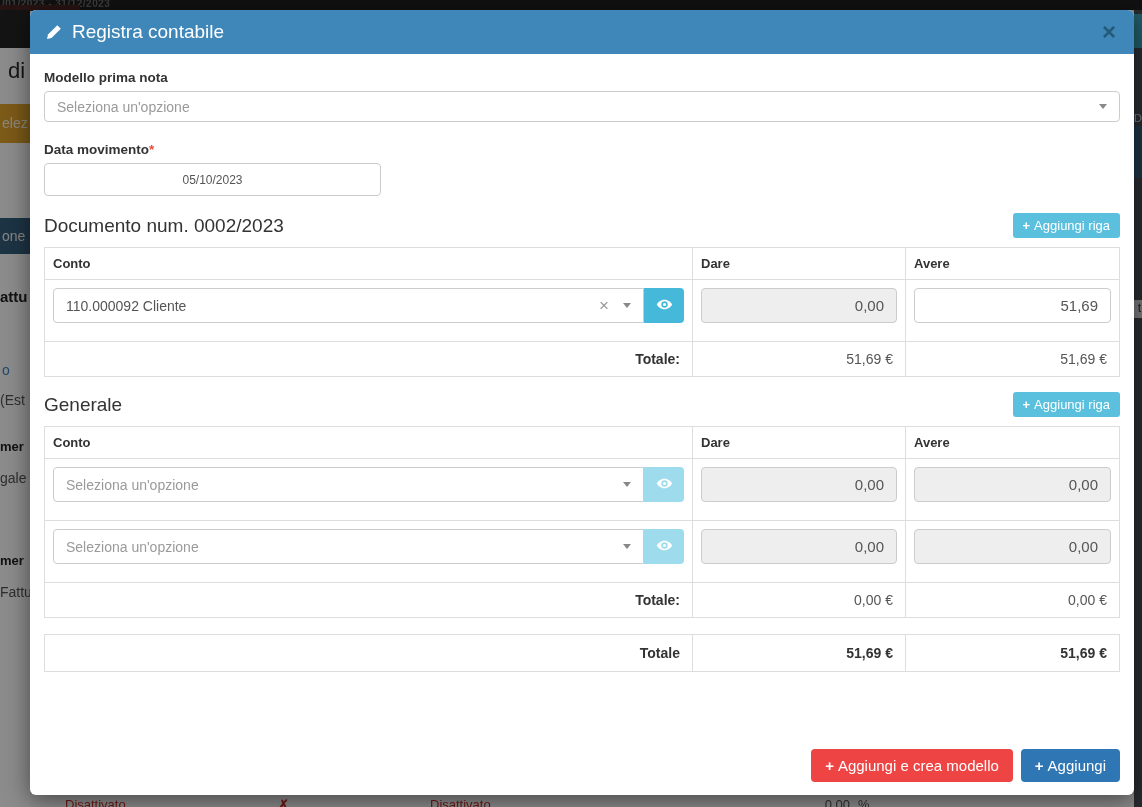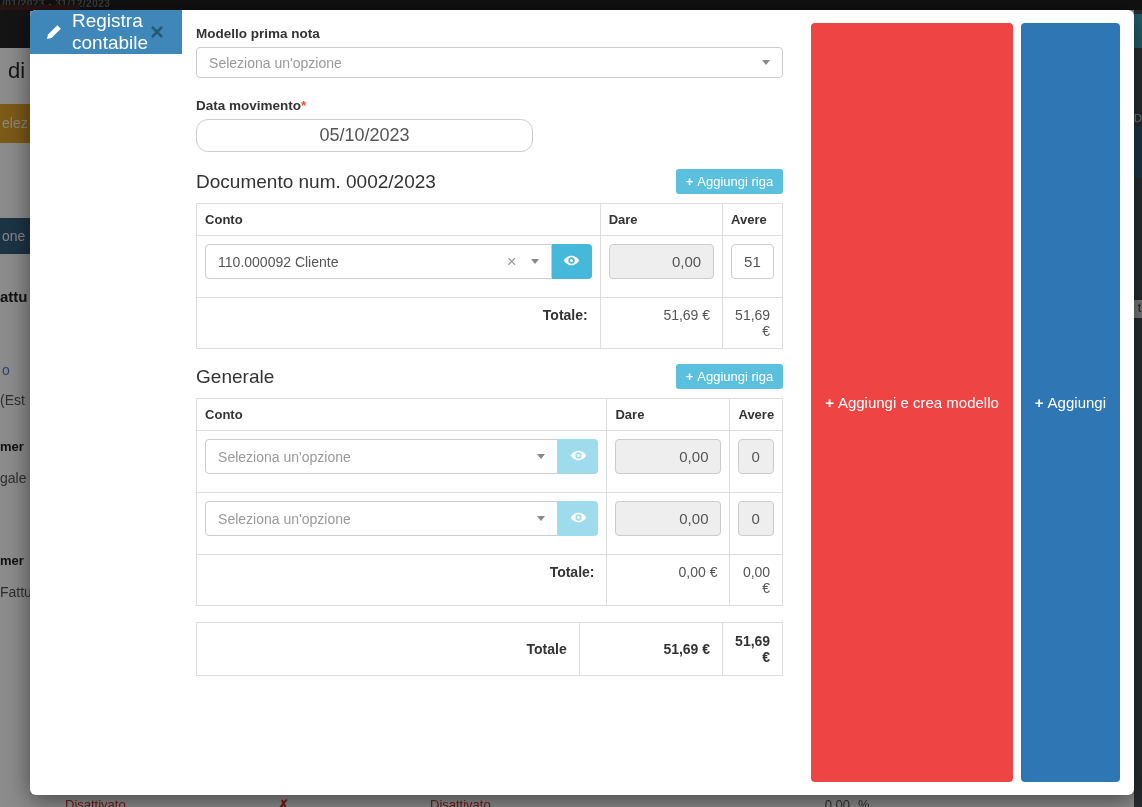--- a/index.html
+++ b/index.html
@@ -38,21 +38,21 @@
   .b-status1 { left:35px; color:#c9302c; }
   .b-x { left:248px; color:#c9302c; font-weight:bold; }
   .b-status2 { left:400px; color:#c9302c; }
   .b-amount { left:760px; width:60px; text-align:right; color:#555; }
   .b-pct { left:828px; color:#555; }
 
   .overlay { position:absolute; inset:0; background:rgba(0,0,0,0.45); }
 
   
   .modal { position:absolute; left:30px; top:10px; width:1104px; height:785px; background:#fff;
-    border-radius:6px; box-shadow:0 5px 25px rgba(0,0,0,.5); display:flex; flex-direction:row;
+    border-radius:6px; box-shadow:0 5px 25px rgba(0,0,0,.5); display:flex; flex-direction:column;
     overflow:hidden; }
   .modal-header { height:44px; flex:0 0 44px; background:#3e87b8; display:flex; align-items:center;
     padding:0 16px; }
   .modal-title { color:#fff; font-size:19px; display:flex; align-items:center; gap:10px; }
   .pencil-icon { display:inline-flex; width:16px; height:16px; }
   .modal-close { margin-left:auto; background:none; border:none; color:#235a78; font-size:24px;
     font-weight:bold; line-height:1; cursor:pointer; padding:0 2px; }
 
   .modal-body { flex:1 1 auto; padding:16px 14px 0 14px; }
   .field-label { font-size:13.5px; font-weight:bold; color:#333; margin-bottom:6px; }
@@ -63,21 +63,21 @@
   .select-placeholder { color:#9a9a9a; font-size:14px; flex:1 1 auto; overflow:hidden; white-space:nowrap; }
   .select-value { color:#555; font-size:14px; flex:1 1 auto; overflow:hidden; white-space:nowrap; }
   .clear-icon { color:#999; font-size:17px; margin-right:14px; cursor:pointer; line-height:1; }
   .caret-down-icon { width:0; height:0; border-left:4.5px solid transparent;
     border-right:4.5px solid transparent; border-top:5px solid #888; }
   .modello-select { margin-bottom:20px; }
 
   .field-row { display:flex; margin-bottom:16px; }
   .col-date { width:337px; flex:0 0 337px; }
   .col-causale { flex:1 1 auto; }
-  .text-input { width:100%; height:33px; border:1px solid #ccc; border-radius:12px; font-size:18px;
+  .text-input { width:100%; height:33px; border:1px solid #ccc; border-radius:4px; font-size:12px;
     font-family:inherit; color:#555; padding:0 10px; background:#fff; }
   .date-input { text-align:center; }
   .causale-input { color:#6f6f6f; }
 
   .section-head { display:flex; align-items:center; justify-content:space-between; height:27px;
     margin-bottom:8px; }
   .section-head.second { margin-top:14px;gap:48px; }
   .section-title { font-size:19px; color:#333; font-weight:400; }
   .add-row-btn { background:#5bc0de; color:#fff; border:none; border-radius:3px; font-size:13px;
     font-family:inherit; padding:5px 10px; cursor:pointer; }

